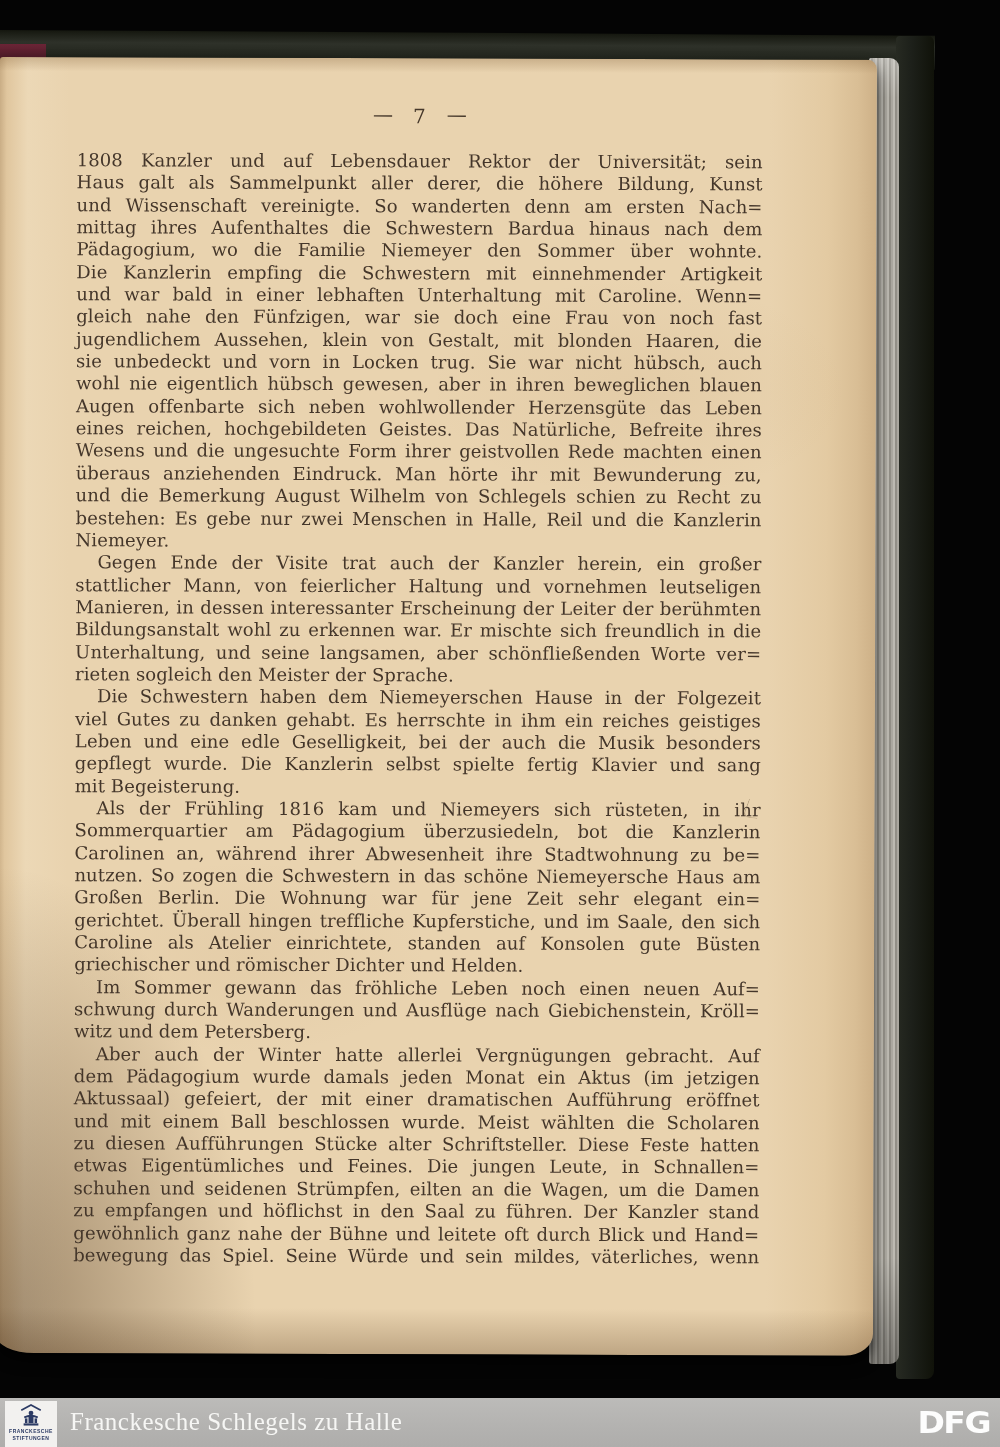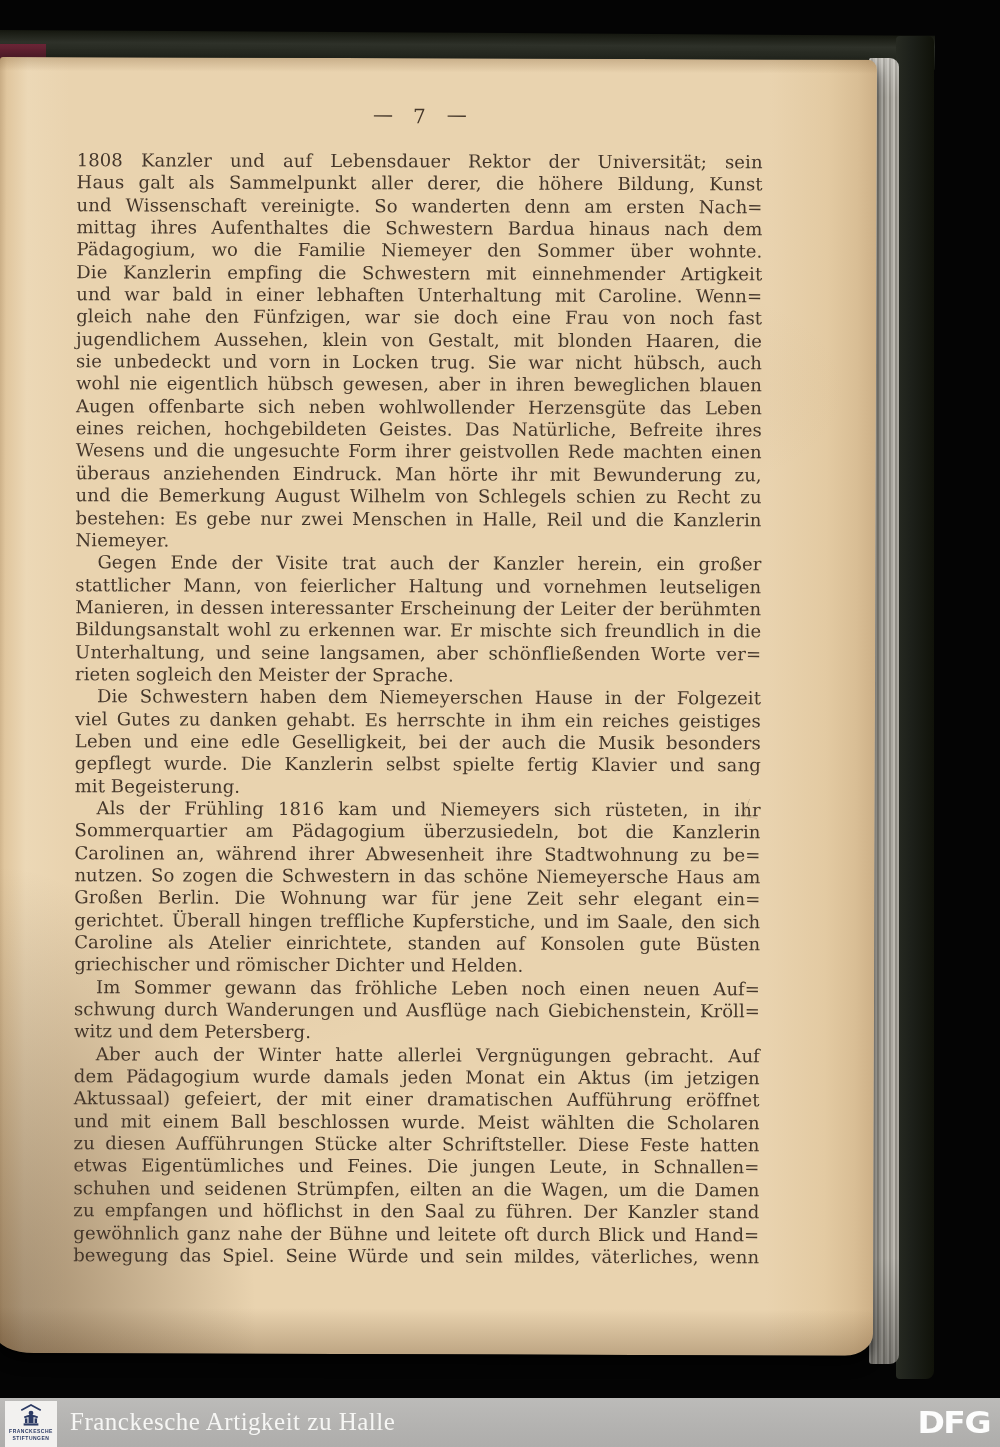--- a/index.html
+++ b/index.html
@@ -159,17 +159,17 @@
           <rect x="6.4" y="13.2" width="2.3" height="4.3"></rect>
           <rect x="15.3" y="13.2" width="2.3" height="4.3"></rect>
           <rect x="5.2" y="17.8" width="13.6" height="2"></rect>
         </g>
       </svg>
       <div class="logo-caption">
         <div>FRANCKESCHE</div>
         <div>STIFTUNGEN</div>
       </div>
     </div>
-    <div class="bar-title">Franckesche Artigkeit zu Halle</div>
+    <div class="bar-title">Franckesche Schlegels zu Halle</div>
     <div class="dfg-logo">DFG</div>
   </div>
 
 </div>
 
 </body></html>

